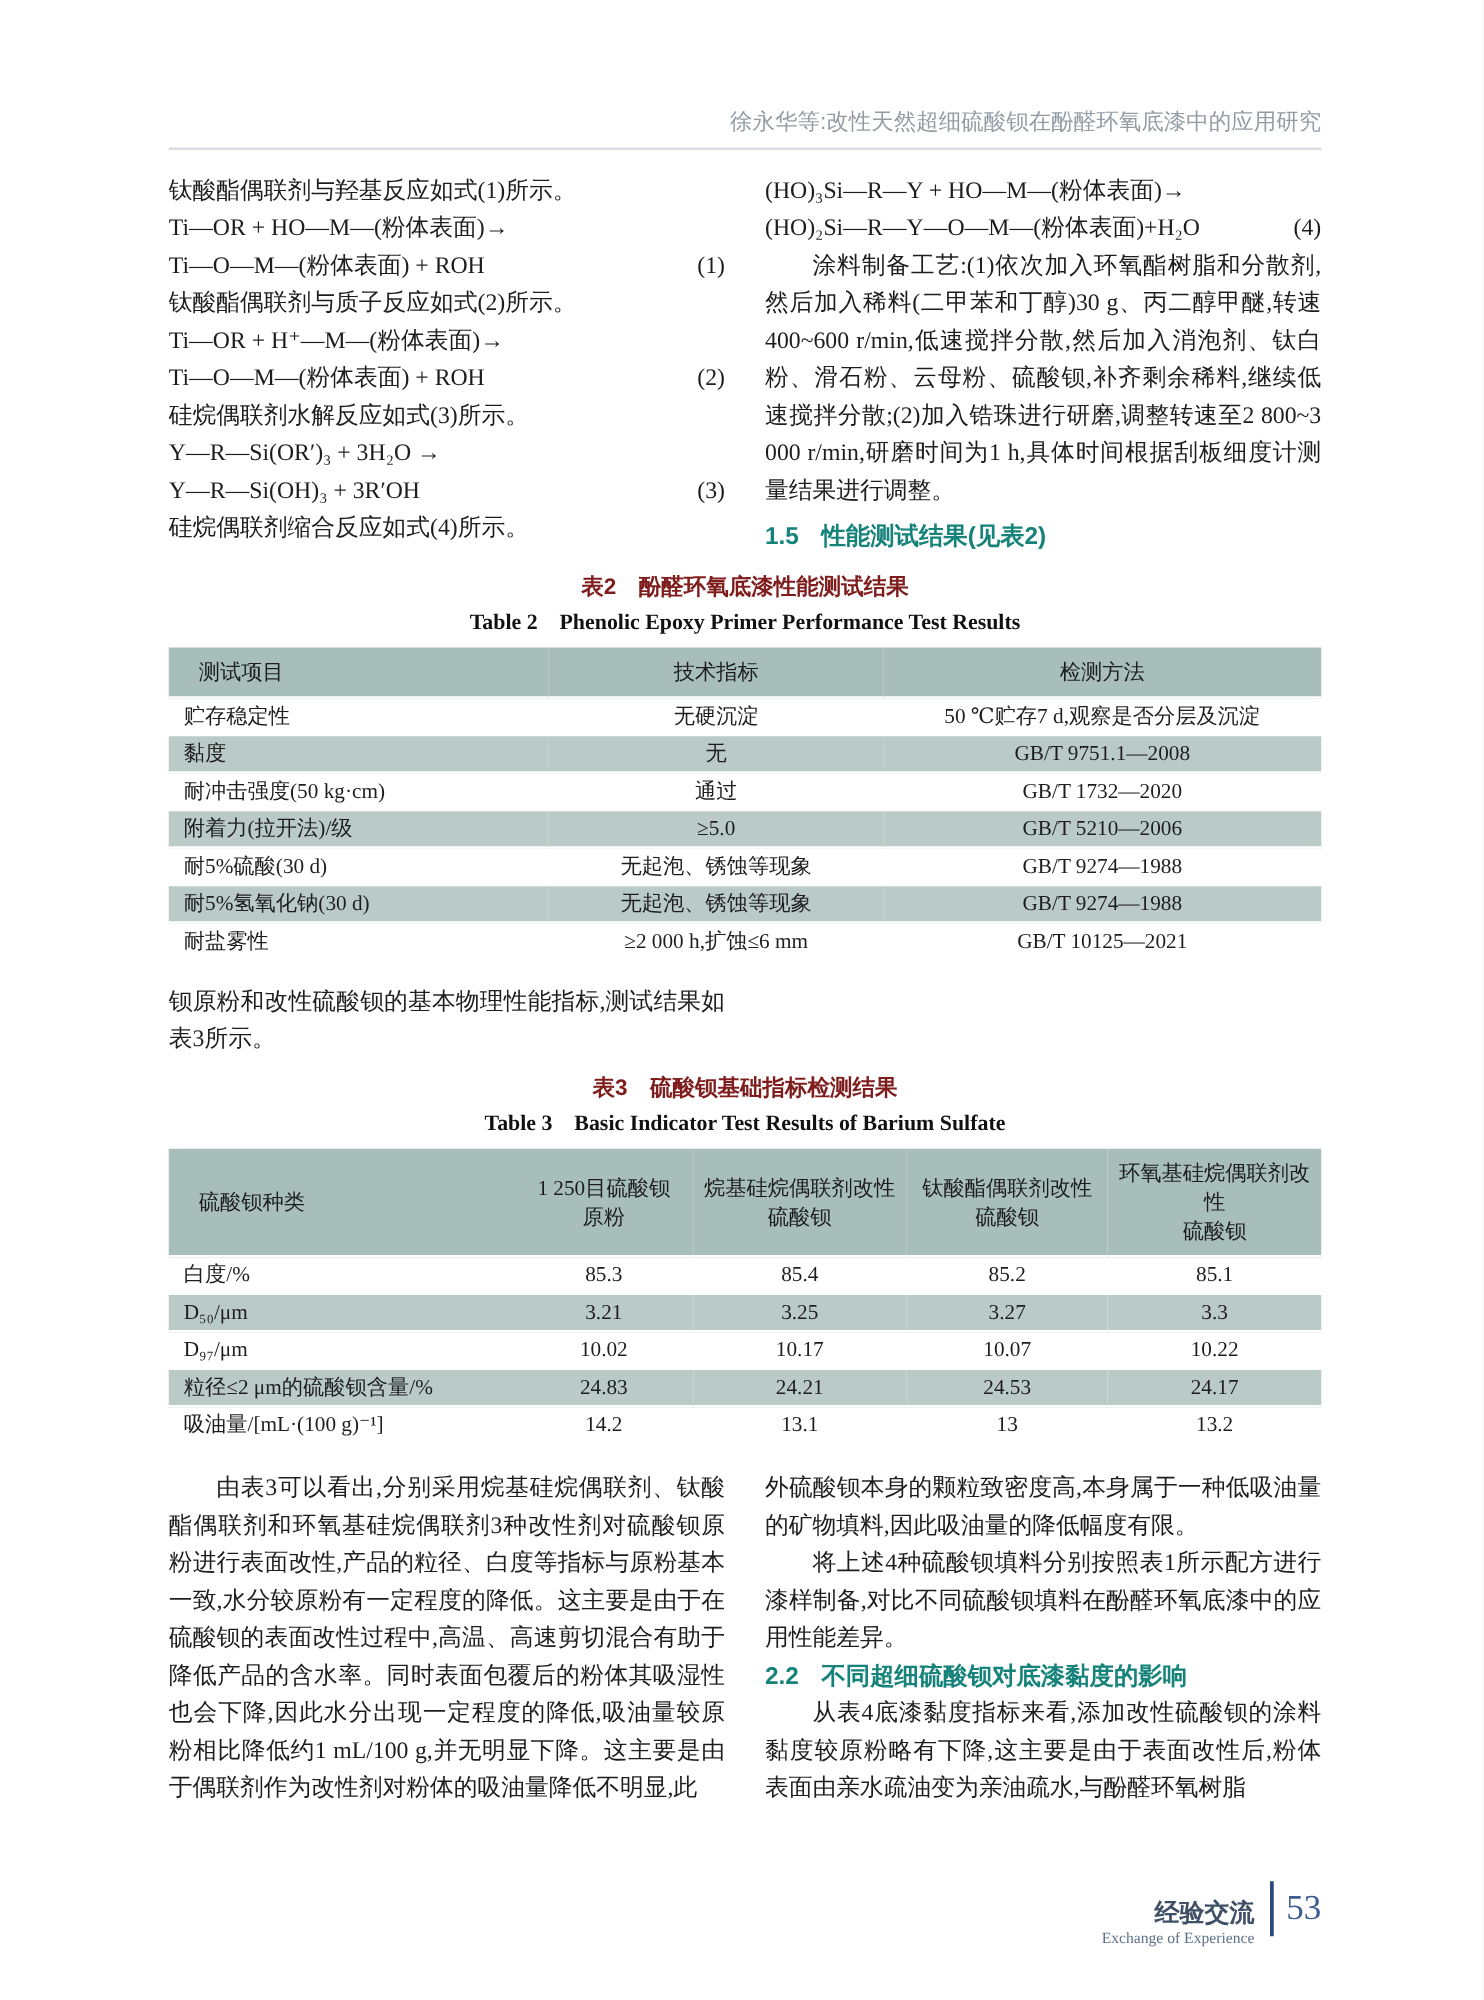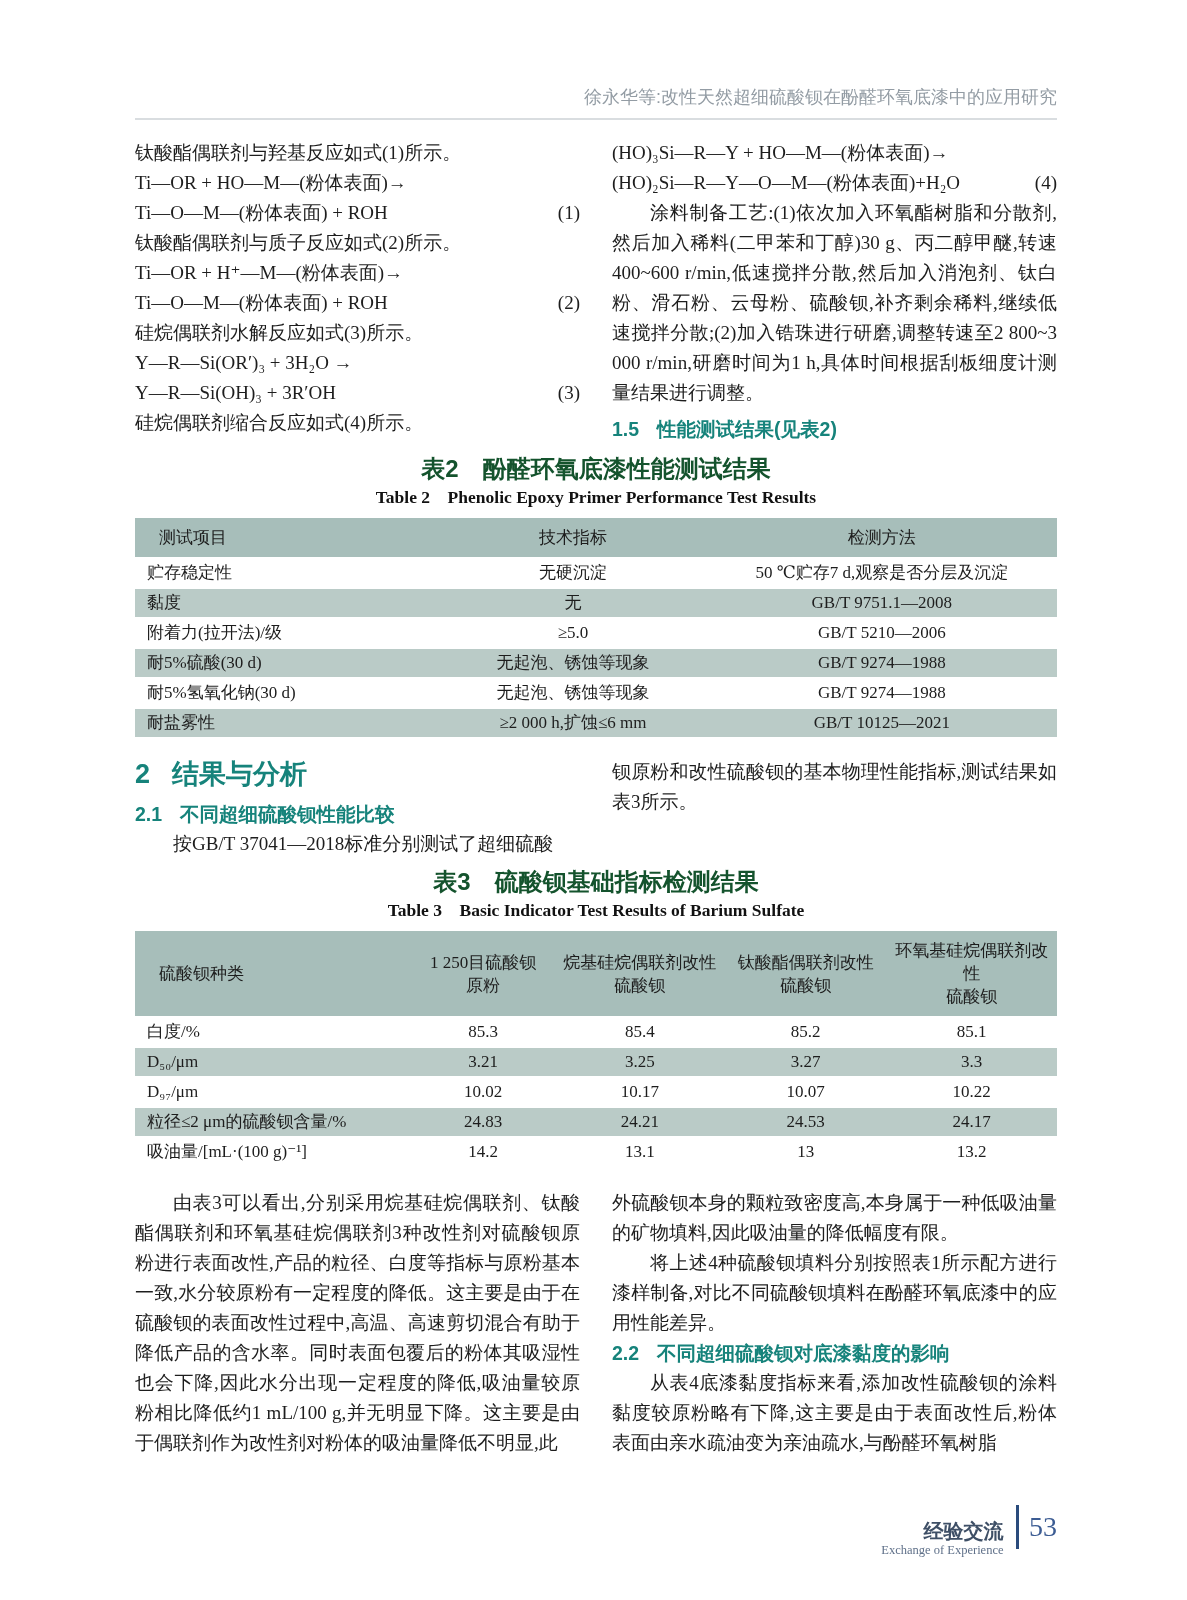--- a/index.html
+++ b/index.html
@@ -39,21 +39,21 @@
     text-align:left;
   }
   .h-section .hnum { margin-right:22px; }
   .mt6 { margin-top:6px; }
   .mt8 { margin-top:8px; }
 
   
   .tblblock { margin-top:12px; }
   .tbl-title-zh {
     text-align:center; font-family:"Liberation Sans","DejaVu Sans",sans-serif;
-    font-weight:bold; font-size:24px; line-height:26px; color:#14532d;
+    font-weight:bold; font-size:18px; line-height:26px; color:#7f1d1d;
   }
   .tbl-title-en {
     text-align:center; font-family:"Liberation Serif","DejaVu Serif",serif;
     font-weight:bold; font-size:17.5px; line-height:26px; color:#111; margin-top:2px;
   }
   table { width:100%; border-collapse:separate; border-spacing:0; font-size:17px; margin-top:8px; }
   thead th {
     background:#a7beba; font-weight:normal; text-align:center;
     padding:8px 6px; line-height:23px; vertical-align:middle; white-space:pre-line;
     border-bottom:2px solid #ffffff;
@@ -164,20 +164,25 @@
               <td class="first">贮存稳定性</td>
               <td>无硬沉淀</td>
               <td>50 ℃贮存7 d,观察是否分层及沉淀</td>
             </tr>
           <tr>
               <td class="first">黏度</td>
               <td>无</td>
               <td>GB/T 9751.1—2008</td>
             </tr>
           <tr>
+              <td class="first">耐冲击强度(50 kg·cm)</td>
+              <td>通过</td>
+              <td>GB/T 1732—2020</td>
+            </tr>
+          <tr>
               <td class="first">附着力(拉开法)/级</td>
               <td>≥5.0</td>
               <td>GB/T 5210—2006</td>
             </tr>
           <tr>
               <td class="first">耐5%硫酸(30 d)</td>
               <td>无起泡、锈蚀等现象</td>
               <td>GB/T 9274—1988</td>
             </tr>
           <tr>
@@ -188,25 +193,20 @@
           <tr>
               <td class="first">耐盐雾性</td>
               <td>≥2 000 h,扩蚀≤6 mm</td>
               <td>GB/T 10125—2021</td>
             </tr>
         </tbody>
       </table>
     </div>
 
     <div class="twocol" style="margin-top:18px;">
-      <div class="col">
-        <div class="h-section"><span class="hnum">2</span><span>结果与分析</span></div>
-        <div class="h-sub mt8"><span class="hnum">2.1</span><span>不同超细硫酸钡性能比较</span></div>
-        <div class="indent">按GB/T 37041—2018标准分别测试了超细硫酸</div>
-      </div>
       <div class="col">
         <div>钡原粉和改性硫酸钡的基本物理性能指标,测试结果如表3所示。</div>
       </div>
     </div>
 
     <div class="tblblock" style="margin-top:10px;">
       <div class="tbl-title-zh">表3　硫酸钡基础指标检测结果</div>
       <div class="tbl-title-en">Table 3　Basic Indicator Test Results of Barium Sulfate</div>
       <table>
         <colgroup>

